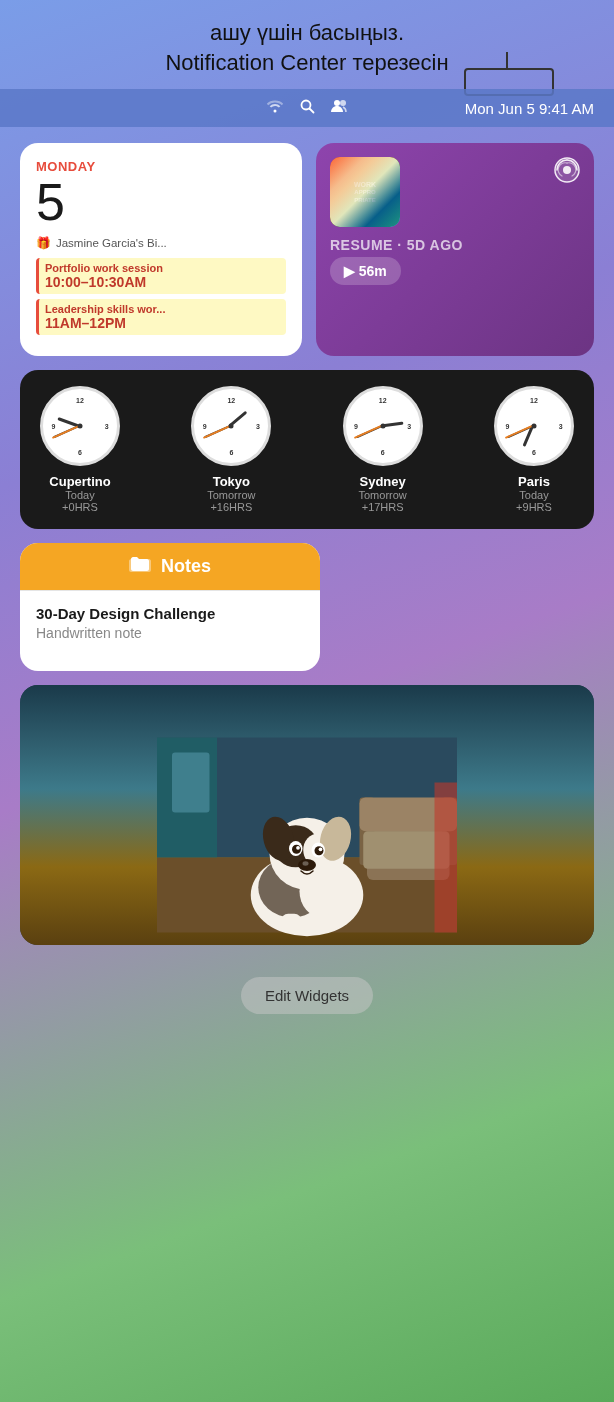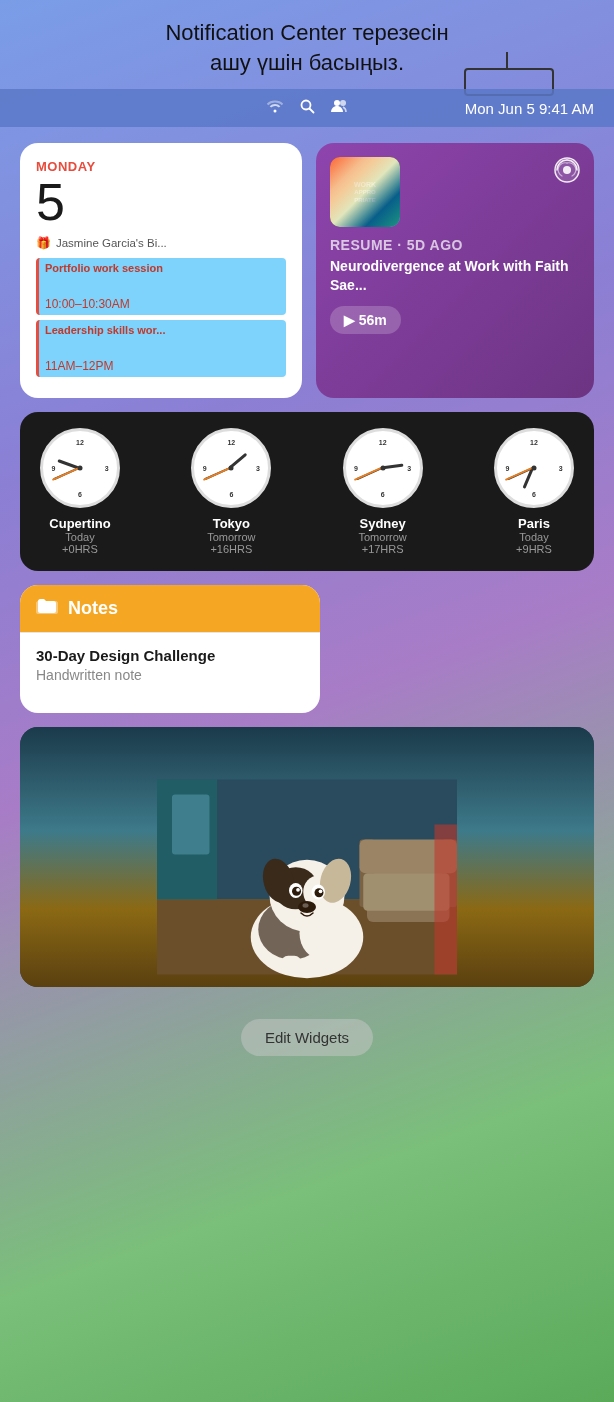--- a/index.html
+++ b/index.html
@@ -111,39 +111,38 @@
       align-items: center;
       gap: 5px;
       font-size: 11.5px;
       color: #555;
       margin-bottom: 8px;
     }
     .cal-birthday .gift-icon {
       font-size: 12px;
     }
     .cal-event {
-      background: #7dd3fc;
+      background: #fef9c3;
       border-left: 3px solid #e74c3c;
       border-radius: 4px;
       padding: 4px 6px;
       margin-bottom: 5px;
     }
     .cal-event-title {
       font-size: 11px;
       font-weight: 600;
       color: #c0392b;
       white-space: nowrap;
       overflow: hidden;
       text-overflow: ellipsis;
     }
     .cal-event-time {
-      font-size: 12px;
+      font-size: 14px;
       color: #c0392b;
-      font-weight: 400;
-      margin-top: 23px;
+      font-weight: 700;
     }
 
     
     .podcast-widget {
       background: linear-gradient(135deg, #8e44ad, #6c3483);
       border-radius: 18px;
       padding: 14px;
       flex: 1;
       min-height: 200px;
       position: relative;
@@ -299,20 +298,21 @@
       border-radius: 18px;
       overflow: hidden;
       max-width: 300px;
     }
     .notes-header {
       background: #f5a623;
       padding: 12px 16px;
       display: flex;
       align-items: center;
       gap: 10px;
+      justify-content: center;
     }
     .notes-folder-icon {
       font-size: 20px;
       color: white;
     }
     .notes-title {
       font-size: 18px;
       font-weight: 600;
       color: white;
     }
@@ -373,22 +373,22 @@
       padding: 10px 24px;
       font-size: 15px;
       font-weight: 500;
       cursor: pointer;
     }
   </style>
 </head>
 <body>
 
 <div class="instruction-text">
+  <div>ашу үшін басыңыз.</div>
   <div>Notification Center терезесін</div>
-  <div>ашу үшін басыңыз.</div>
 </div>
 
 <div class="nc-indicator"></div>
 
 <div class="status-bar">
 
   <span class="status-icon">
     <svg width="18" height="14" viewBox="0 0 18 14" fill="white">
       <path d="M9 10.5a1.5 1.5 0 1 1 0 3 1.5 1.5 0 0 1 0-3z"></path>
       <path d="M9 7c1.5 0 2.9.6 3.9 1.6l1.4-1.4A7.5 7.5 0 0 0 9 5a7.5 7.5 0 0 0-5.3 2.2l1.4 1.4A5.5 5.5 0 0 1 9 7z" opacity=".7"></path>
@@ -452,21 +452,20 @@
             <circle cx="13" cy="13" r="12" fill="rgba(255,255,255,0.15)" stroke="white" stroke-width="1.5"></circle>
             <circle cx="13" cy="13" r="4" fill="white"></circle>
             <path d="M13 3 A10 10 0 0 1 23 13" stroke="white" stroke-width="1.5" fill="none" stroke-linecap="round"></path>
             <path d="M13 3 A10 10 0 0 0 3 13" stroke="white" stroke-width="1.5" fill="none" stroke-linecap="round"></path>
             <path d="M8 19 A7 7 0 0 1 13 6" stroke="white" stroke-width="1.2" fill="none" stroke-linecap="round" opacity="0.6"></path>
             <path d="M18 19 A7 7 0 0 0 13 6" stroke="white" stroke-width="1.2" fill="none" stroke-linecap="round" opacity="0.6"></path>
           </svg>
         </span>
       </div>
       <div class="podcast-resume">RESUME · 5D AGO</div>
-      <div class="podcast-title">Neurodivergence at Work with Faith Sae...</div>
       <div class="podcast-play">▶ 56m</div>
     </div>
   </div>
 
   <div class="clock-widget">
     <div class="clocks-row">
 
       <div class="clock-item">
         <div class="clock-face">
 

